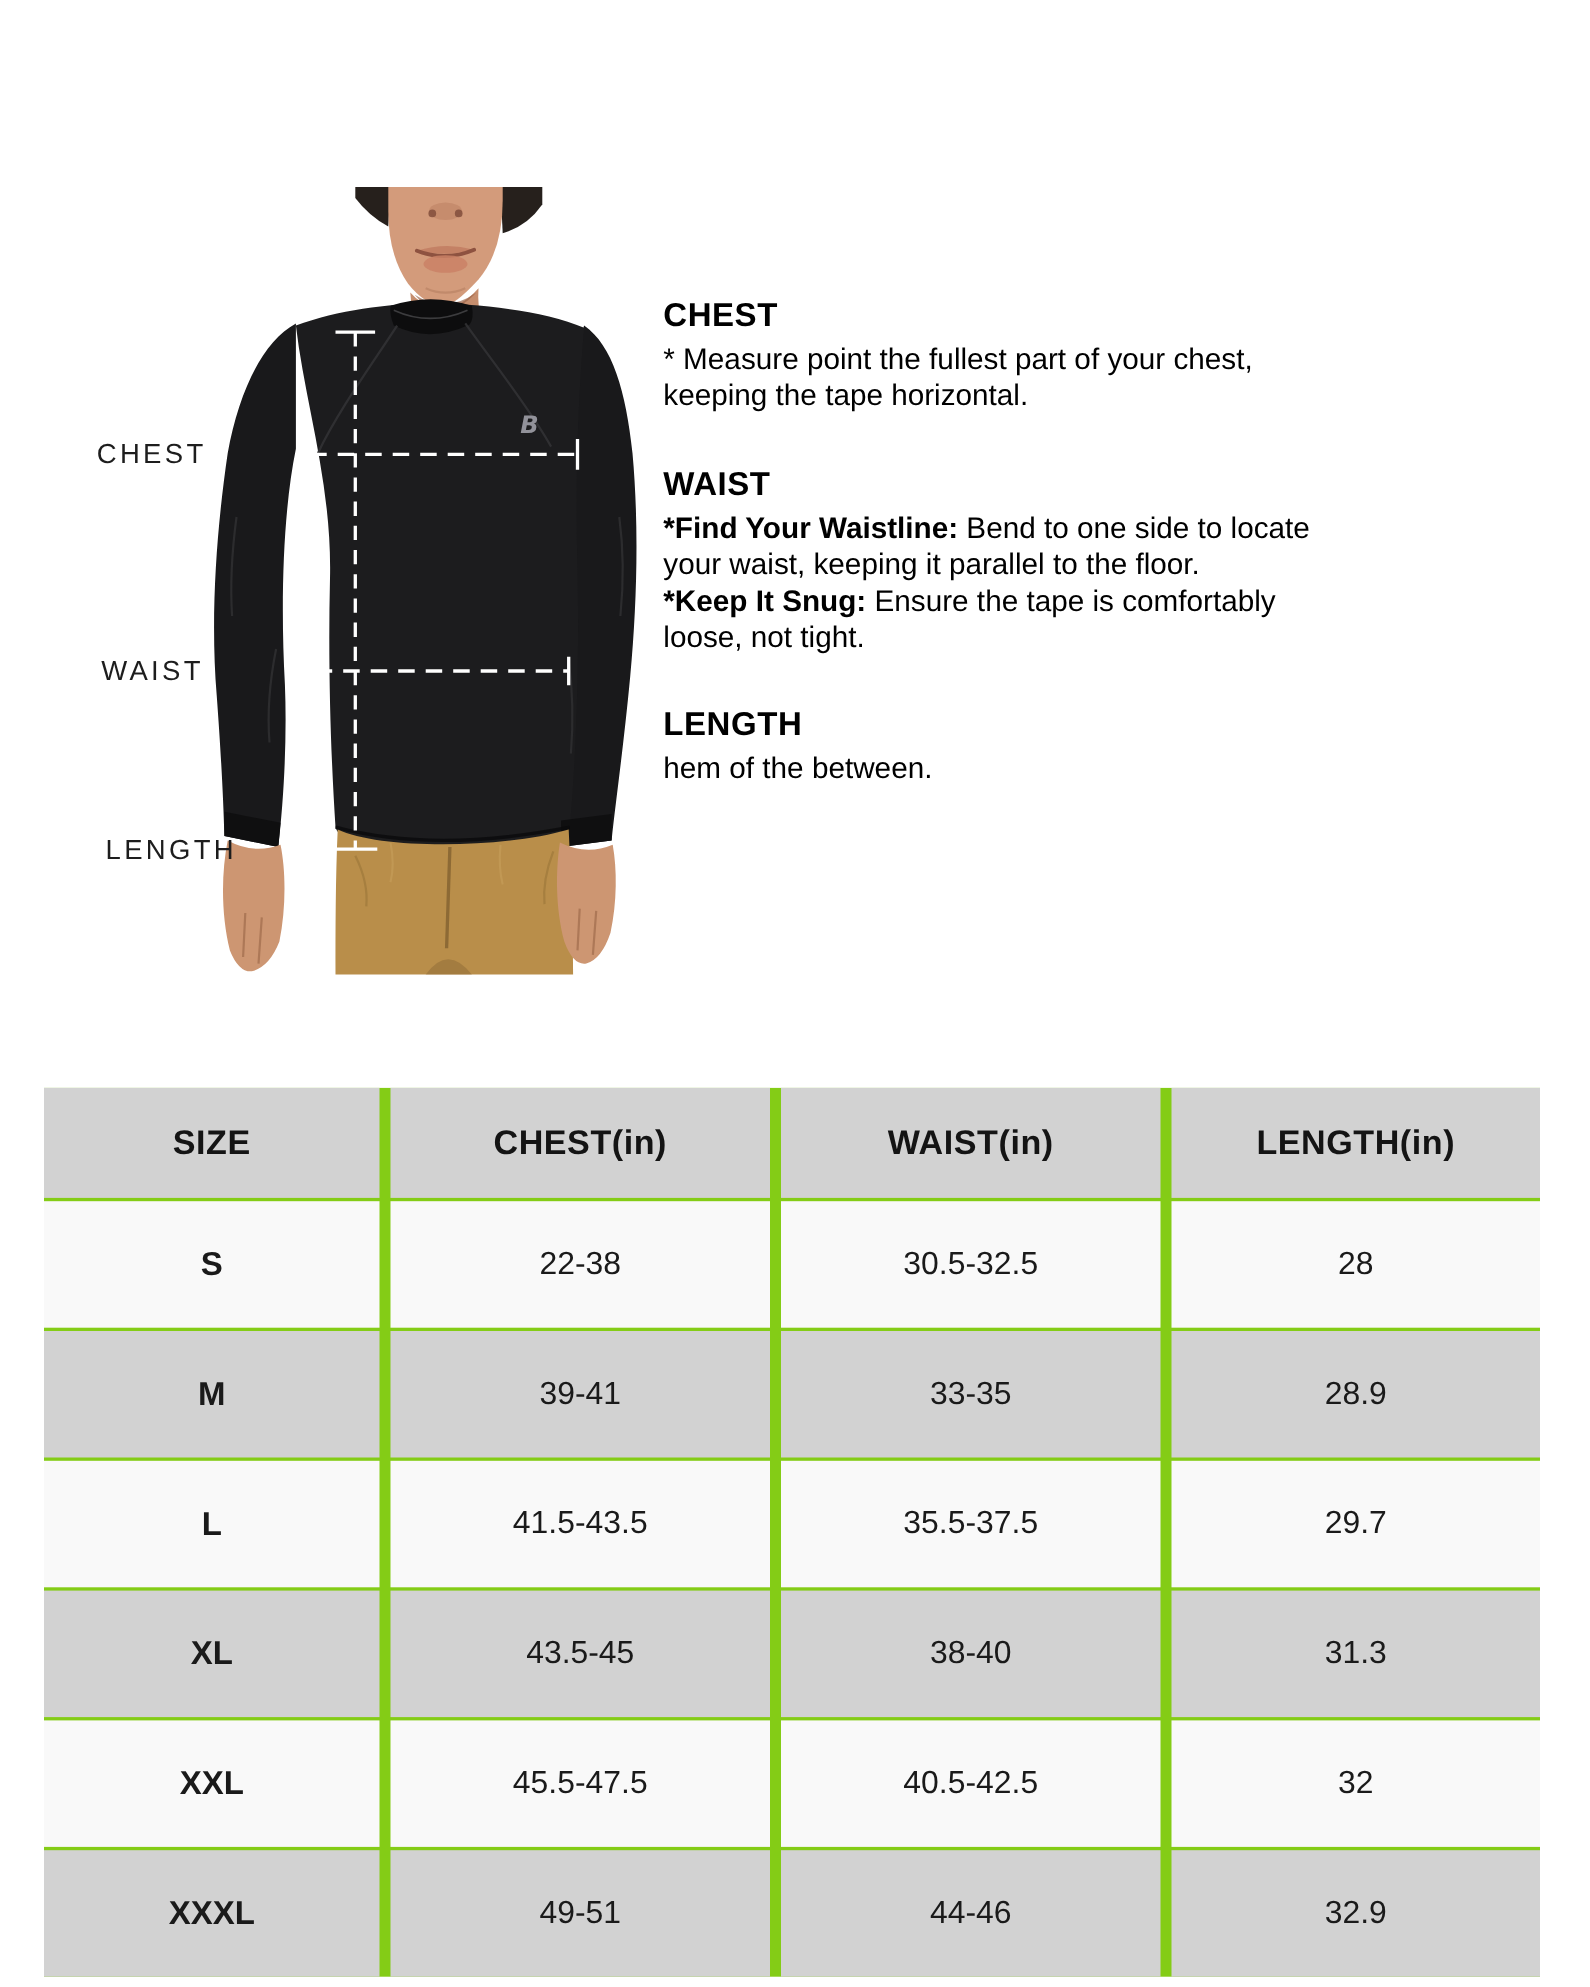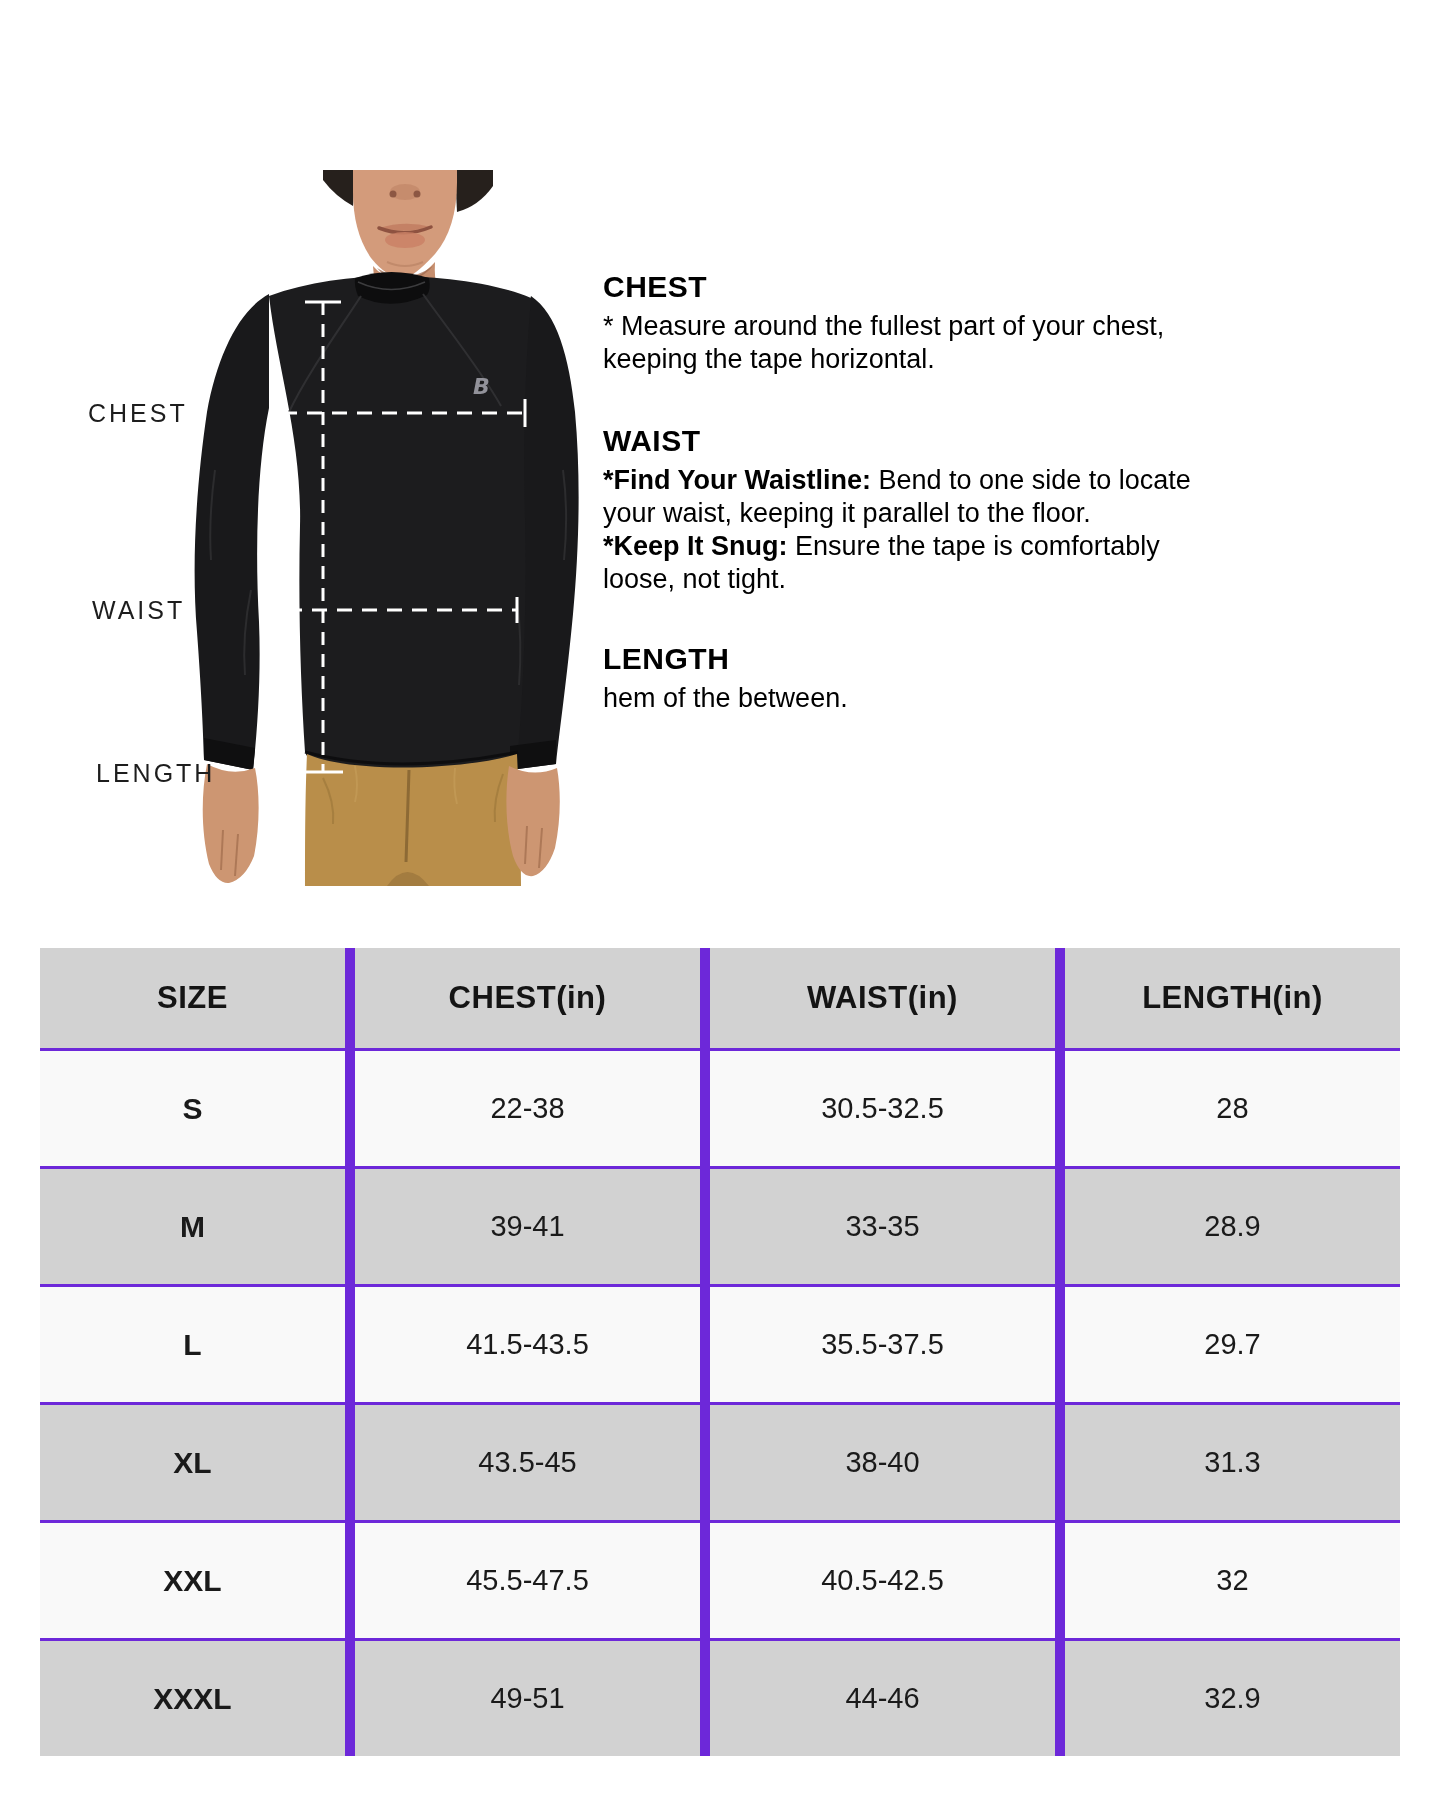--- a/index.html
+++ b/index.html
@@ -25,24 +25,24 @@
 
   
   .instructions{position:absolute;left:603px;top:270px;width:640px;}
   .sec h3{margin:0 0 6px 0;font-size:30px;line-height:34px;letter-spacing:.5px;font-weight:bold;color:#000;}
   .sec.waist{margin-top:48px;}
   .sec.length{margin-top:46px;}
   .iline{font-size:27px;line-height:33px;white-space:nowrap;color:#000;}
   .iline .b{font-weight:bold;margin-top:45px;}
 
   
-  .table{position:absolute;left:40px;top:948px;width:1360px;display:grid;
+  .table{position:absolute;left:40px;top:989px;width:1360px;display:grid;
          grid-template-columns:305px 345px 345px 335px;
          grid-template-rows:100px repeat(6,115px);
-         gap:3px 10px;background:#6d28d9;}
+         gap:3px 10px;background:#84cc16;}
   .thead,.trow{display:contents;}
   .cellbase{display:flex;align-items:center;justify-content:center;}
   .th{background:#d2d2d2;font-weight:bold;font-size:31px;color:#141414;letter-spacing:.5px;}
   .cell{font-size:29px;color:#1a1a1a;}
   .cell.size{font-weight:bold;font-size:30px;}
   .row-light .cell{background:#f9f9f9;}
   .row-gray .cell{background:#d2d2d2;}
 </style>
 </head>
 <body>
@@ -108,21 +108,21 @@
       <line x1="462" y1="427" x2="462" y2="453" stroke="#ffffff" stroke-width="3"></line>
     </svg>
     <div class="mlabel chest">CHEST</div>
     <div class="mlabel waist">WAIST</div>
     <div class="mlabel length">LENGTH</div>
   </section>
 
   <section class="instructions">
     <div class="sec chest">
       <h3>CHEST</h3>
-      <div class="iline"><span class="b"></span><span>* Measure around the fullest part of your chest,</span></div>
+      <div class="iline"><span class="b"></span><span>* Measure point the fullest part of your chest,</span></div>
       <div class="iline"><span class="b"></span><span>keeping the tape horizontal.</span></div>
     </div>
     <div class="sec waist">
       <h3>WAIST</h3>
       <div class="iline"><span class="b">*Find Your Waistline:</span><span> Bend to one side to locate</span></div>
       <div class="iline"><span class="b"></span><span>your waist, keeping it parallel to the floor.</span></div>
       <div class="iline"><span class="b">*Keep It Snug:</span><span> Ensure the tape is comfortably</span></div>
       <div class="iline"><span class="b"></span><span>loose, not tight.</span></div>
     </div>
     <div class="sec length">

